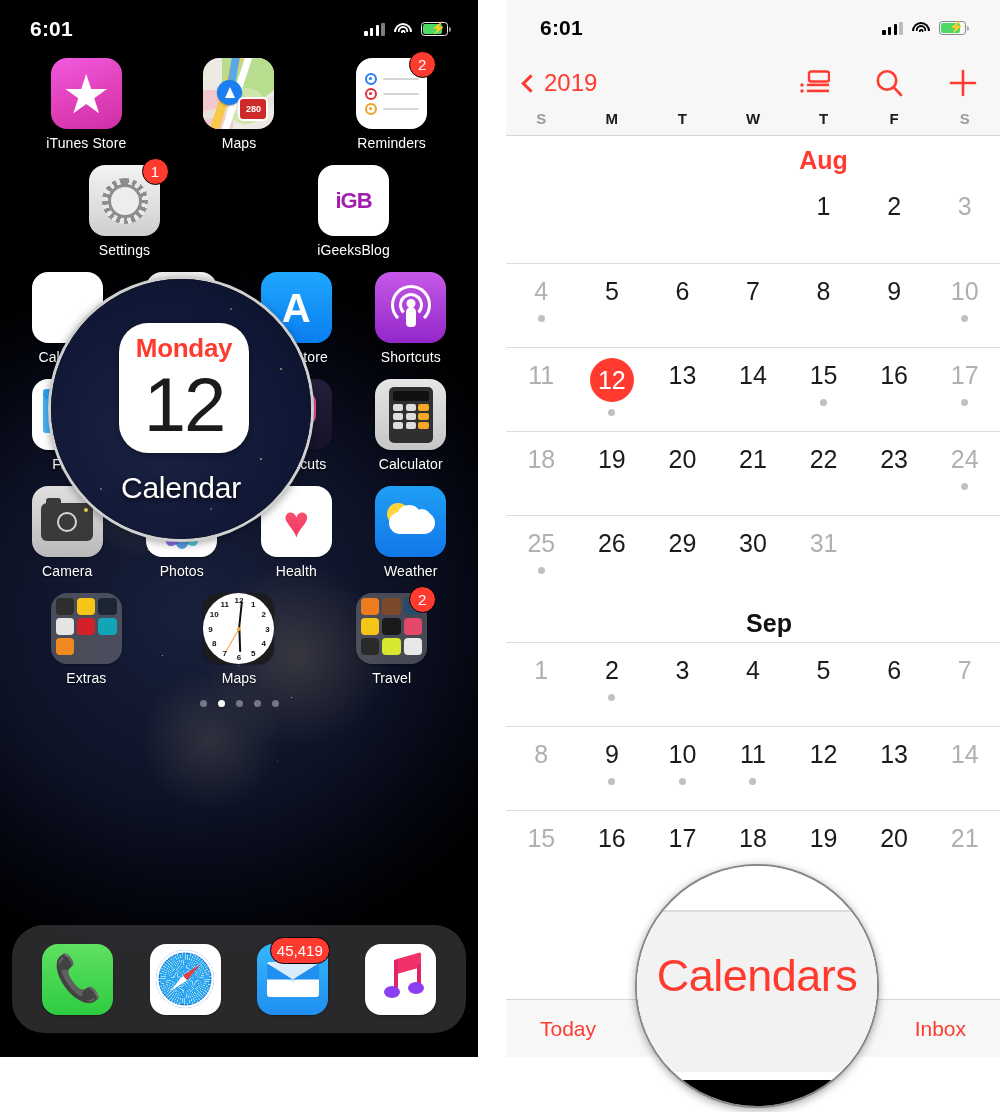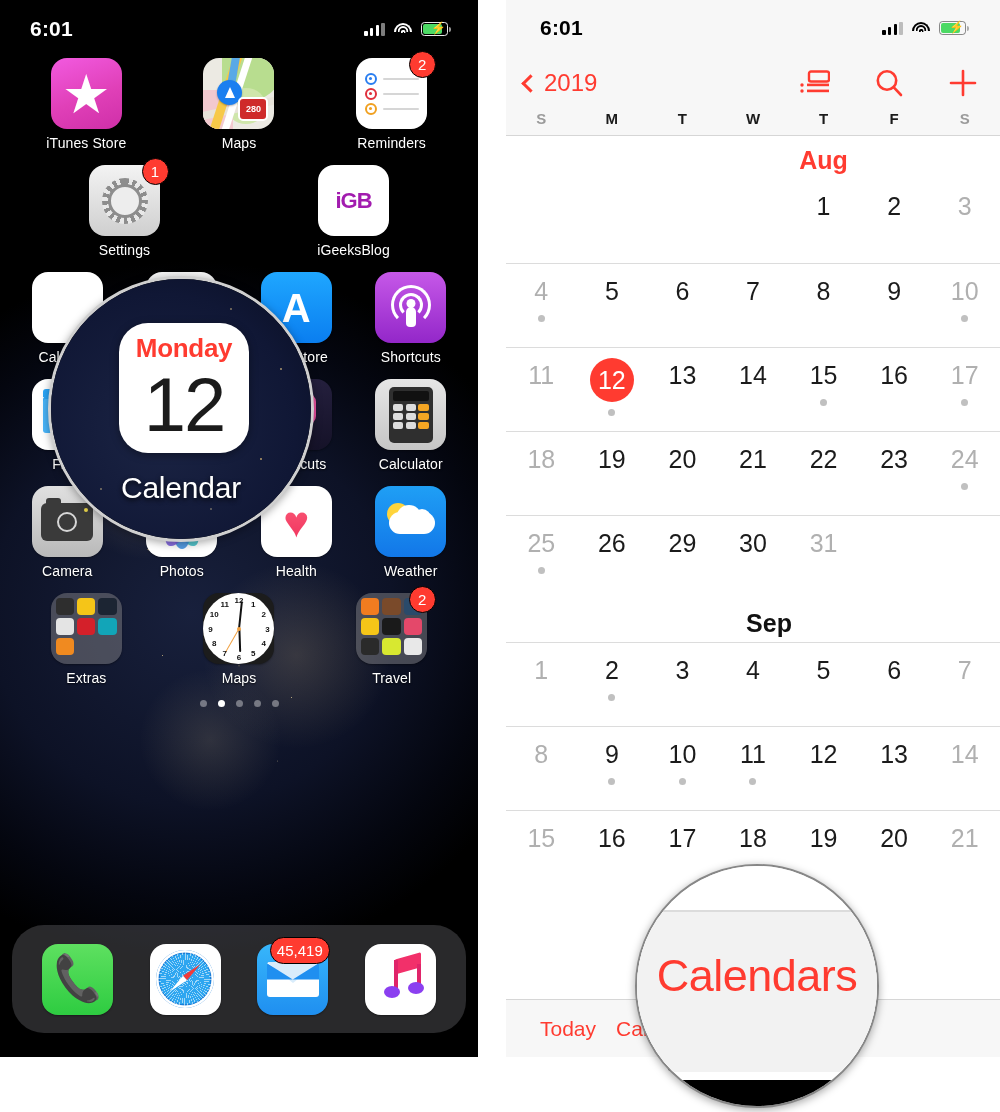--- a/index.html
+++ b/index.html
@@ -336,21 +336,21 @@
   .daycell { display:flex; flex-direction:column; align-items:center; padding-top:10px; }
   .daynum { font-size:25px; color:#1b1b1b; line-height:34px; width:44px; text-align:center;
             border-radius:50%; }
   .daynum.dim { color:#b0b0b0; }
   .daynum.today { background:#ff3b30; color:#fff; height:44px; line-height:44px; width:44px; font-weight:500; }
   .evdot { width:7px; height:7px; border-radius:50%; background:#c0c0c0; margin-top:7px; }
   .evdot.hidden { visibility:hidden; }
 
   .toolbar { position:absolute; left:0; right:0; bottom:22px; height:58px; background:#f7f7f7;
              border-top:1px solid #d6d6d6; display:flex; align-items:center;
-             padding:0 34px;gap:20px; }
+             justify-content:space-between; padding:0 34px;gap:20px; }
   .toolbar .tb { color:#ff3b30; font-size:21px; cursor:pointer; }
   .homebar { position:absolute; left:50%; transform:translateX(-50%); bottom:8px;
              width:170px; height:6px; border-radius:3px; background:#000; }
 
   
   .mag-r { left:635px; top:864px; width:244px; height:244px; background:#f5f5f5;
            border-color:#878787; border-width:2.6px; z-index:45; }
   .mag-r .inner { position:absolute; inset:0; background:#fff; }
   .mag-r .upperline { position:absolute; left:0; right:0; top:44px; height:1.6px; background:#dcdcdc; }
   .mag-r .band { position:absolute; left:0; right:0; top:46px; bottom:34px; background:#f2f2f2; }

